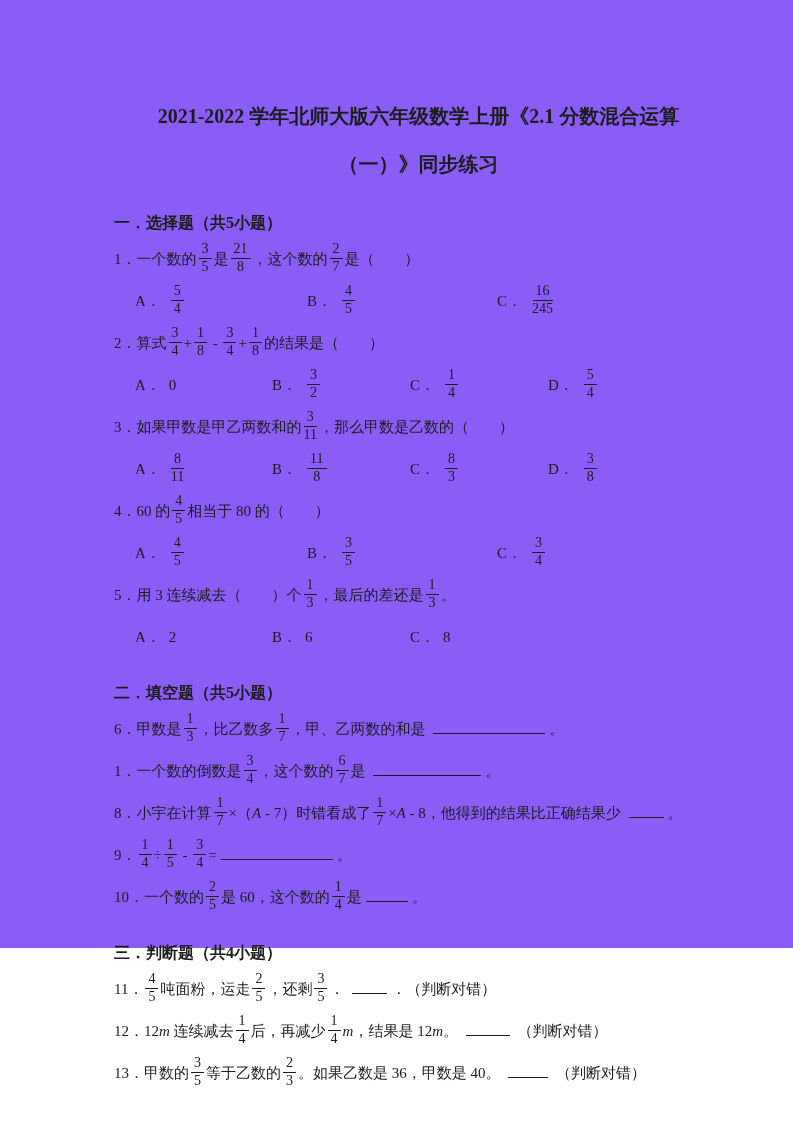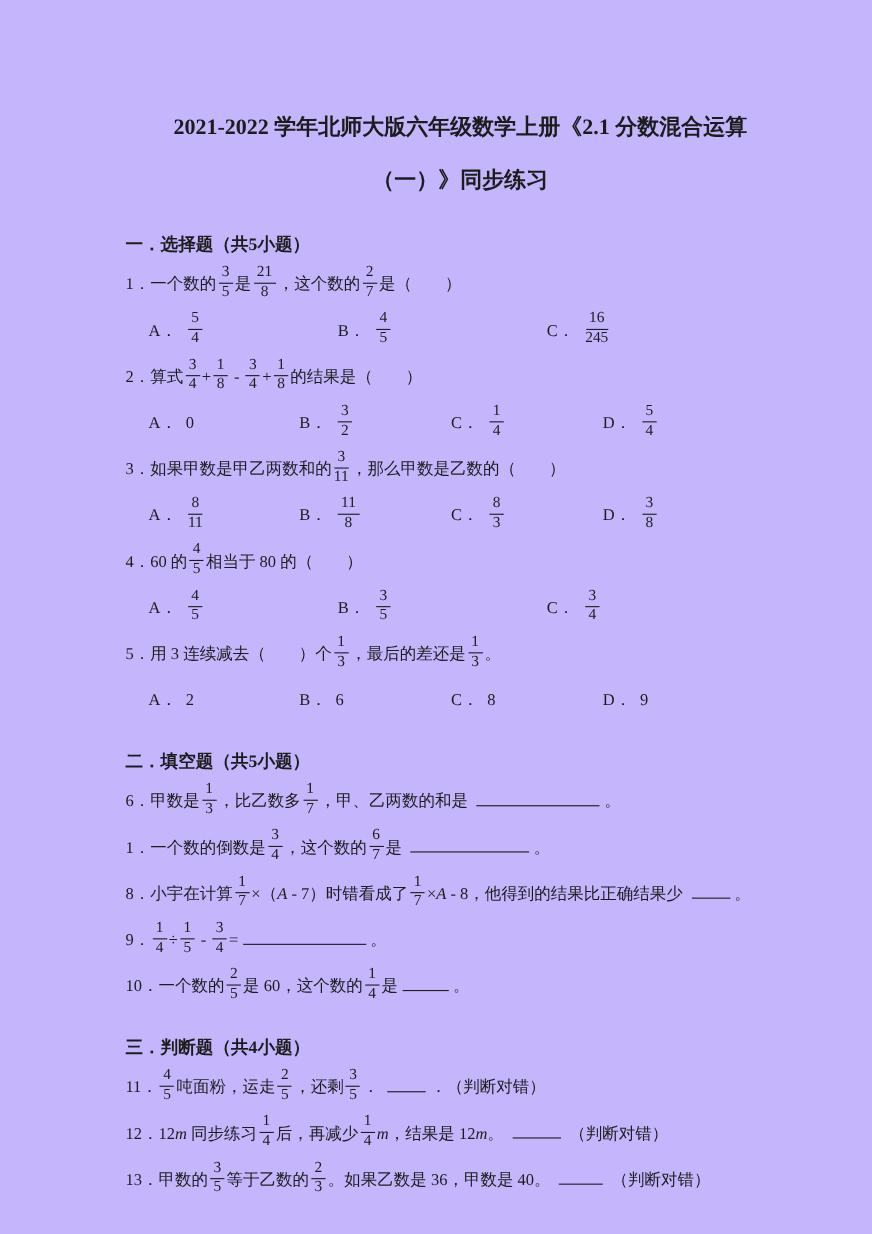--- a/index.html
+++ b/index.html
@@ -10,23 +10,23 @@
   body {
     width: 793px;
     height: 1122px;
     overflow: hidden;
     font-family: "Liberation Serif", "DejaVu Serif", serif;
     color: #1c1c1c;
   }
   .page {
     box-sizing: border-box;
     width: 793px;
-    height: 1122px;
+    height: 948px;
     padding: 92px 60px 0 114px;
-    background: #c4b5fd;
+    background: #8b5cf6;
   }
   .title {
     text-align: center;
     font-weight: bold;
     font-size: 20px;
     line-height: 48px;
     margin: 0 10px 10px 0;
   }
   .section-heading {
     font-weight: bold;
@@ -186,21 +186,20 @@
           <span class="fn">1</span>
           <span class="fd">3</span>
         </span><span>，最后的差还是</span><span class="frac">
           <span class="fn">1</span>
           <span class="fd">3</span>
         </span><span>。</span></div>
       <div class="opts cols-4">
         <span class="opt"><span class="olabel">A．</span><span>2</span></span>
         <span class="opt"><span class="olabel">B．</span><span>6</span></span>
         <span class="opt"><span class="olabel">C．</span><span>8</span></span>
-        <span class="opt"><span class="olabel">D．</span><span>9</span></span>
       </div>
       <div class="section-heading">二．填空题（共5小题）</div>
       <div class="stem"><span>6．甲数是</span><span class="frac">
           <span class="fn">1</span>
           <span class="fd">3</span>
         </span><span>，比乙数多</span><span class="frac">
           <span class="fn">1</span>
           <span class="fd">7</span>
         </span><span>，甲、乙两数的和是 </span><span class="blank" style="width: 112px;"></span><span>。</span></div>
       <div class="stem"><span>1．一个数的倒数是</span><span class="frac">
@@ -238,21 +237,21 @@
       <div class="stem"><span>11．</span><span class="frac">
           <span class="fn">4</span>
           <span class="fd">5</span>
         </span><span>吨面粉，运走</span><span class="frac">
           <span class="fn">2</span>
           <span class="fd">5</span>
         </span><span>，还剩</span><span class="frac">
           <span class="fn">3</span>
           <span class="fd">5</span>
         </span><span>． </span><span class="blank" style="width: 35px;"></span><span>．（判断对错）</span></div>
-      <div class="stem"><span>12．12</span><em>m</em><span> 同步练习</span><span class="frac">
+      <div class="stem"><span>12．12</span><em>m</em><span> 连续减去</span><span class="frac">
           <span class="fn">1</span>
           <span class="fd">4</span>
         </span><span>后，再减少</span><span class="frac">
           <span class="fn">1</span>
           <span class="fd">4</span>
         </span><em>m</em><span>，结果是 12</span><em>m</em><span>。 </span><span class="blank" style="width: 44px;"></span><span> （判断对错）</span></div>
       <div class="stem"><span>13．甲数的</span><span class="frac">
           <span class="fn">3</span>
           <span class="fd">5</span>
         </span><span>等于乙数的</span><span class="frac">

